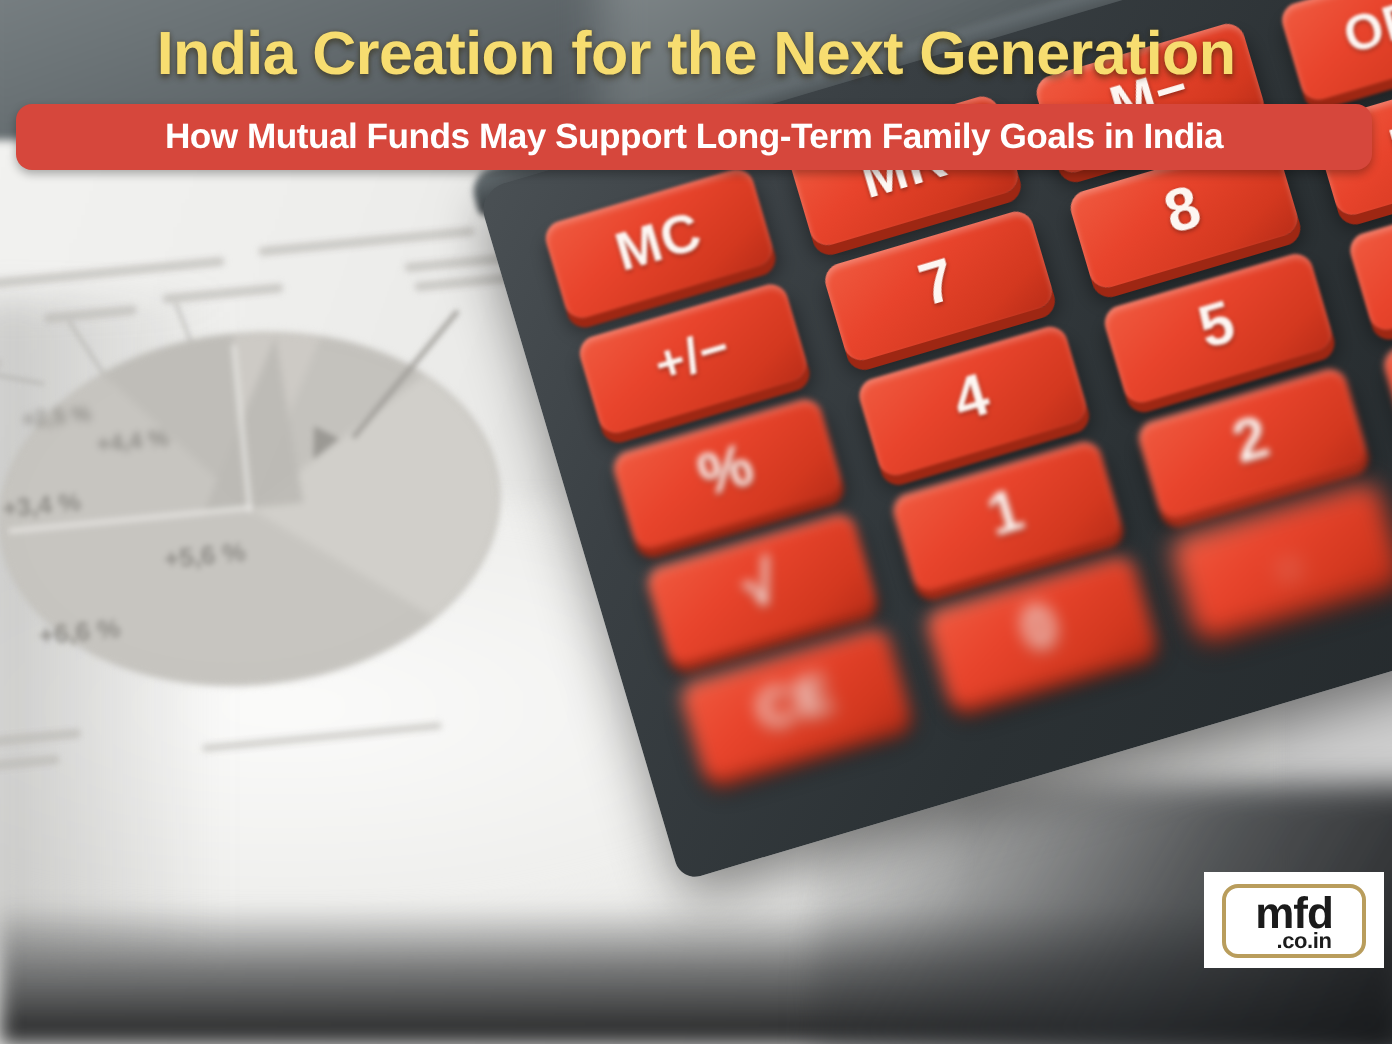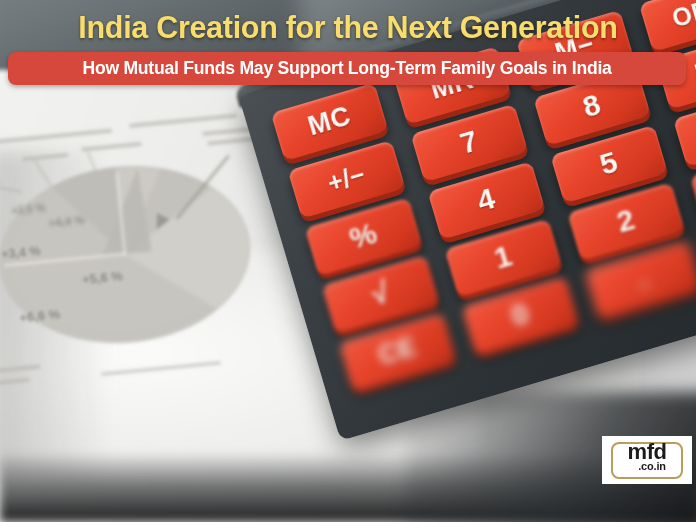--- a/index.html
+++ b/index.html
@@ -282,21 +282,21 @@
     justify-content: center;
   }
   .logo-inner {
     width: 72px; height: 37px;
     border: 2px solid #b99d5c;
     border-radius: 8px;
     position: relative;
     display: flex;
     flex-direction: column;
     align-items: center;
-    justify-content: flex-start;
+    justify-content: flex-end;
     box-sizing: border-box;
   }
   .logo-mfd {
     font-family: "Liberation Sans", sans-serif;
     font-weight: 700;
     font-size: 22px;
     line-height: 19px;
     color: #1b1b1b;
     letter-spacing: -0.5px;
     margin-top: -2px;

